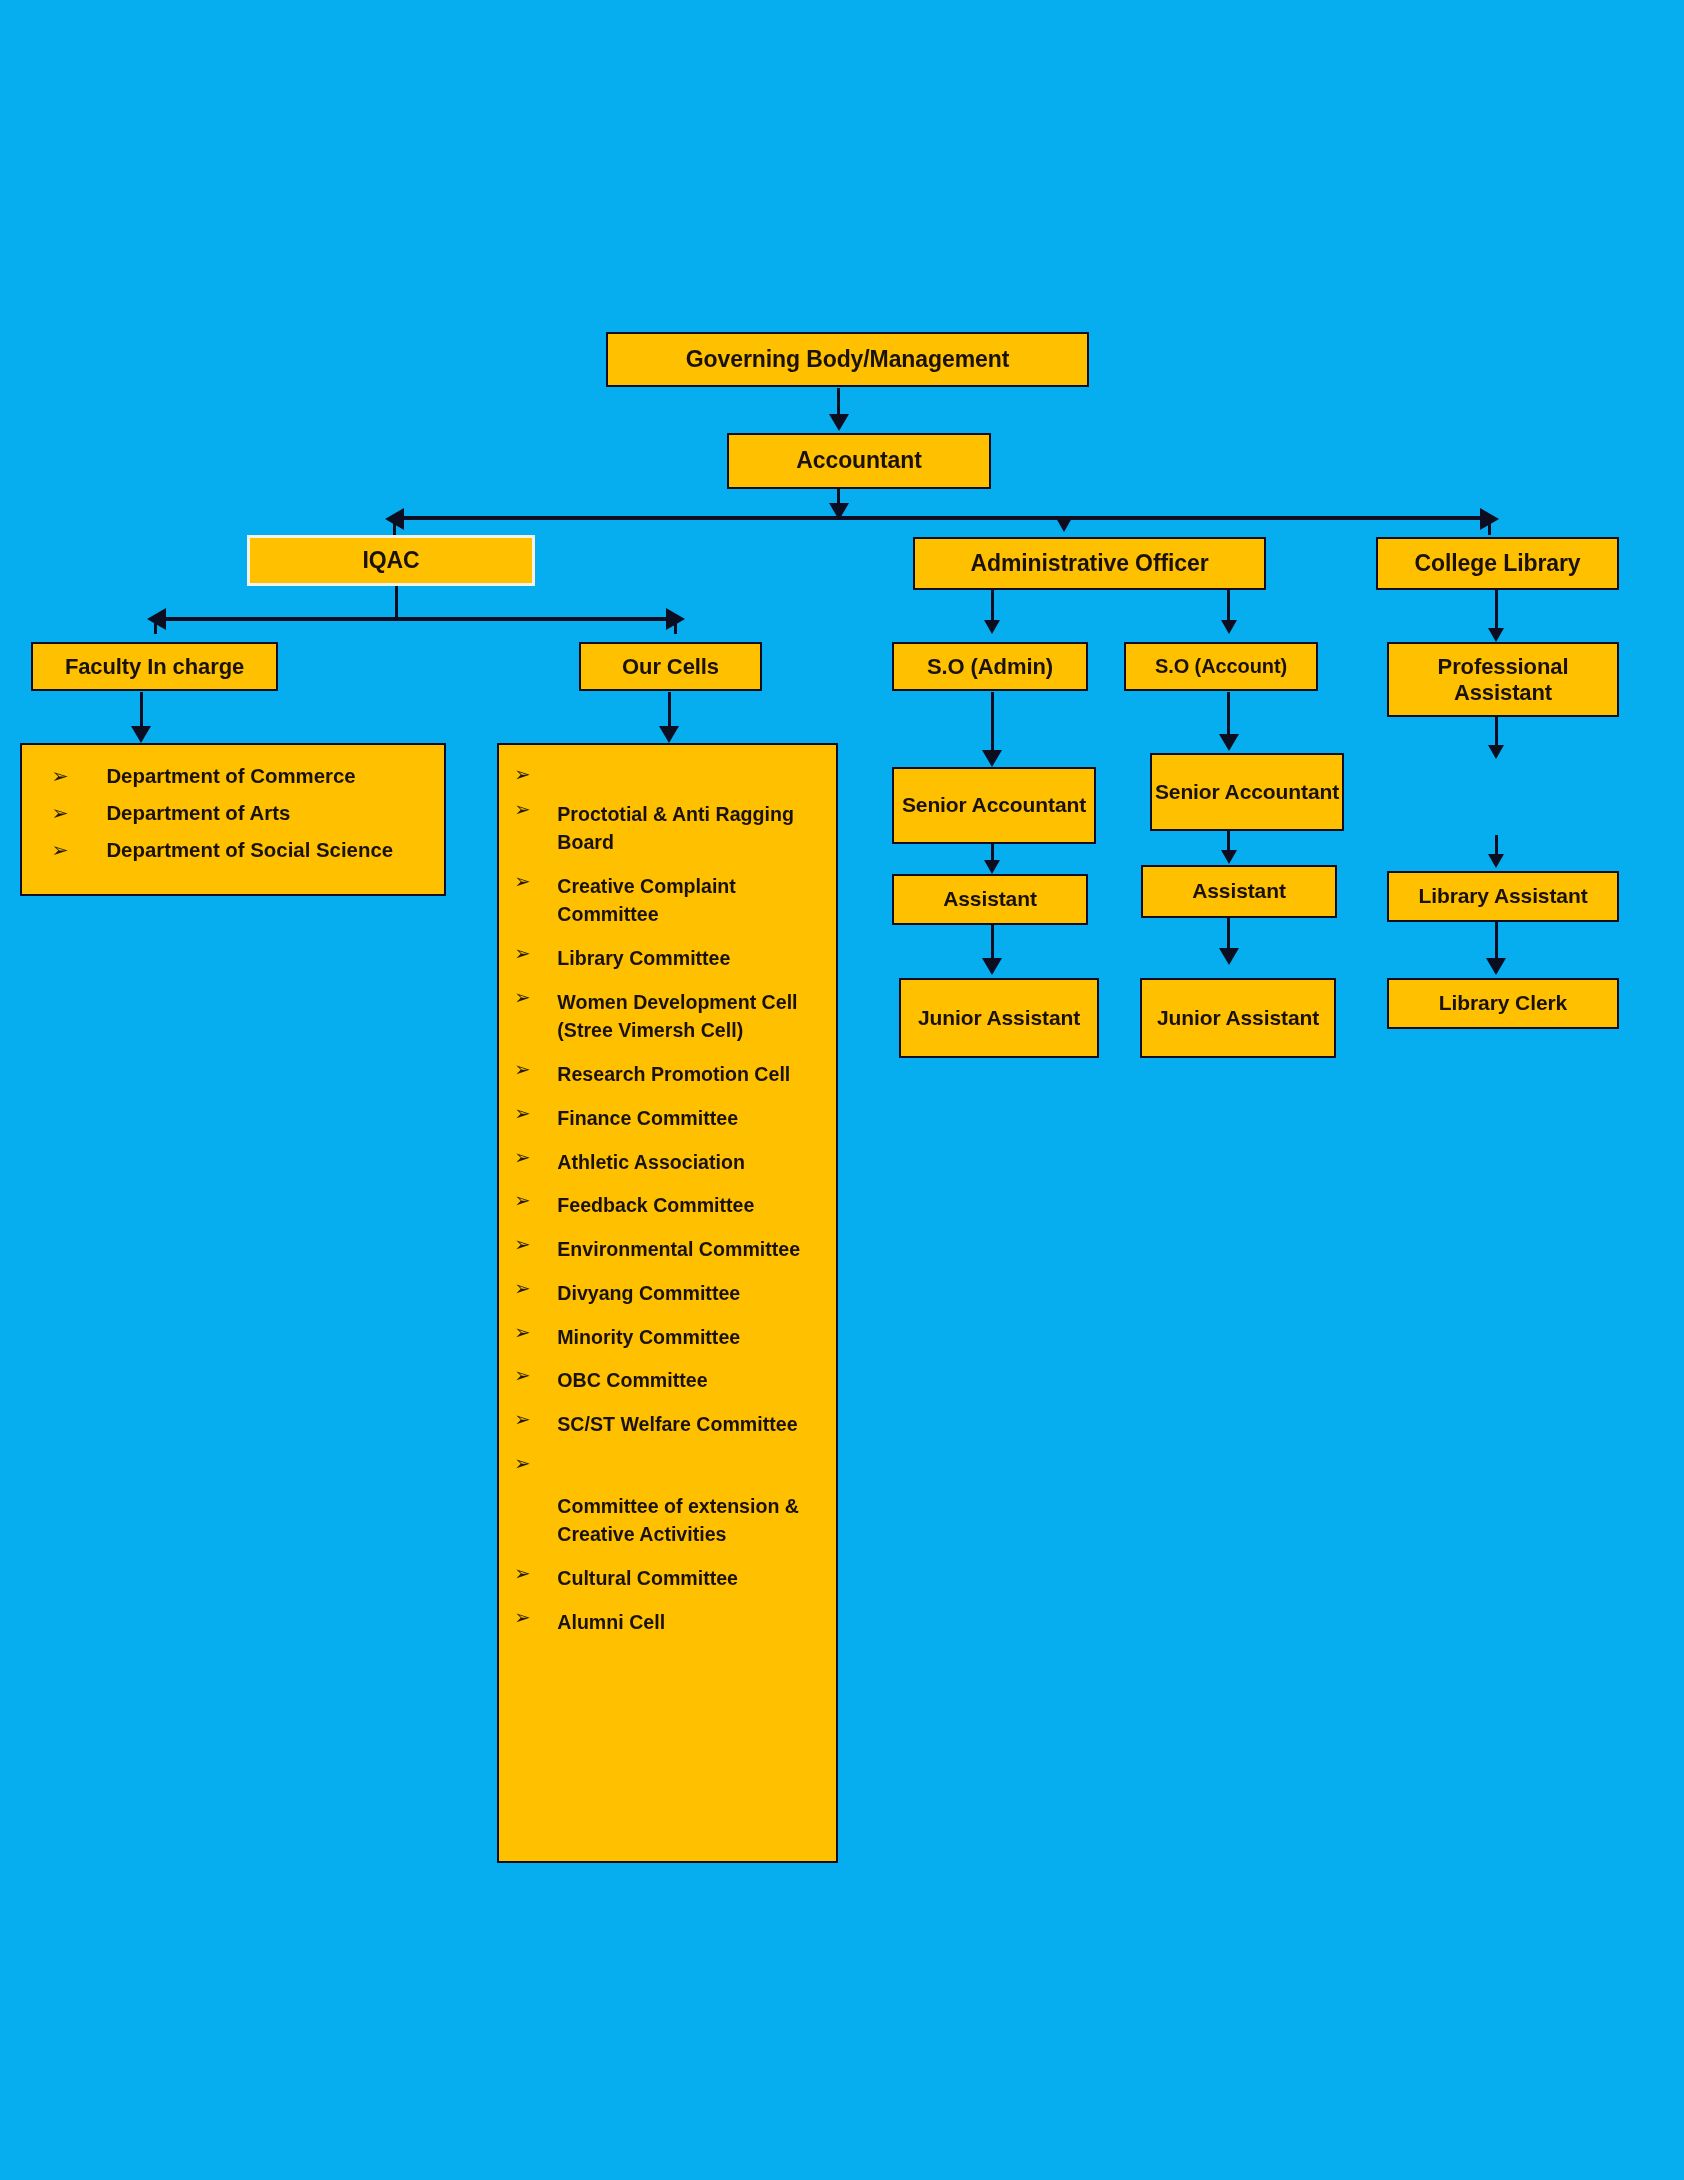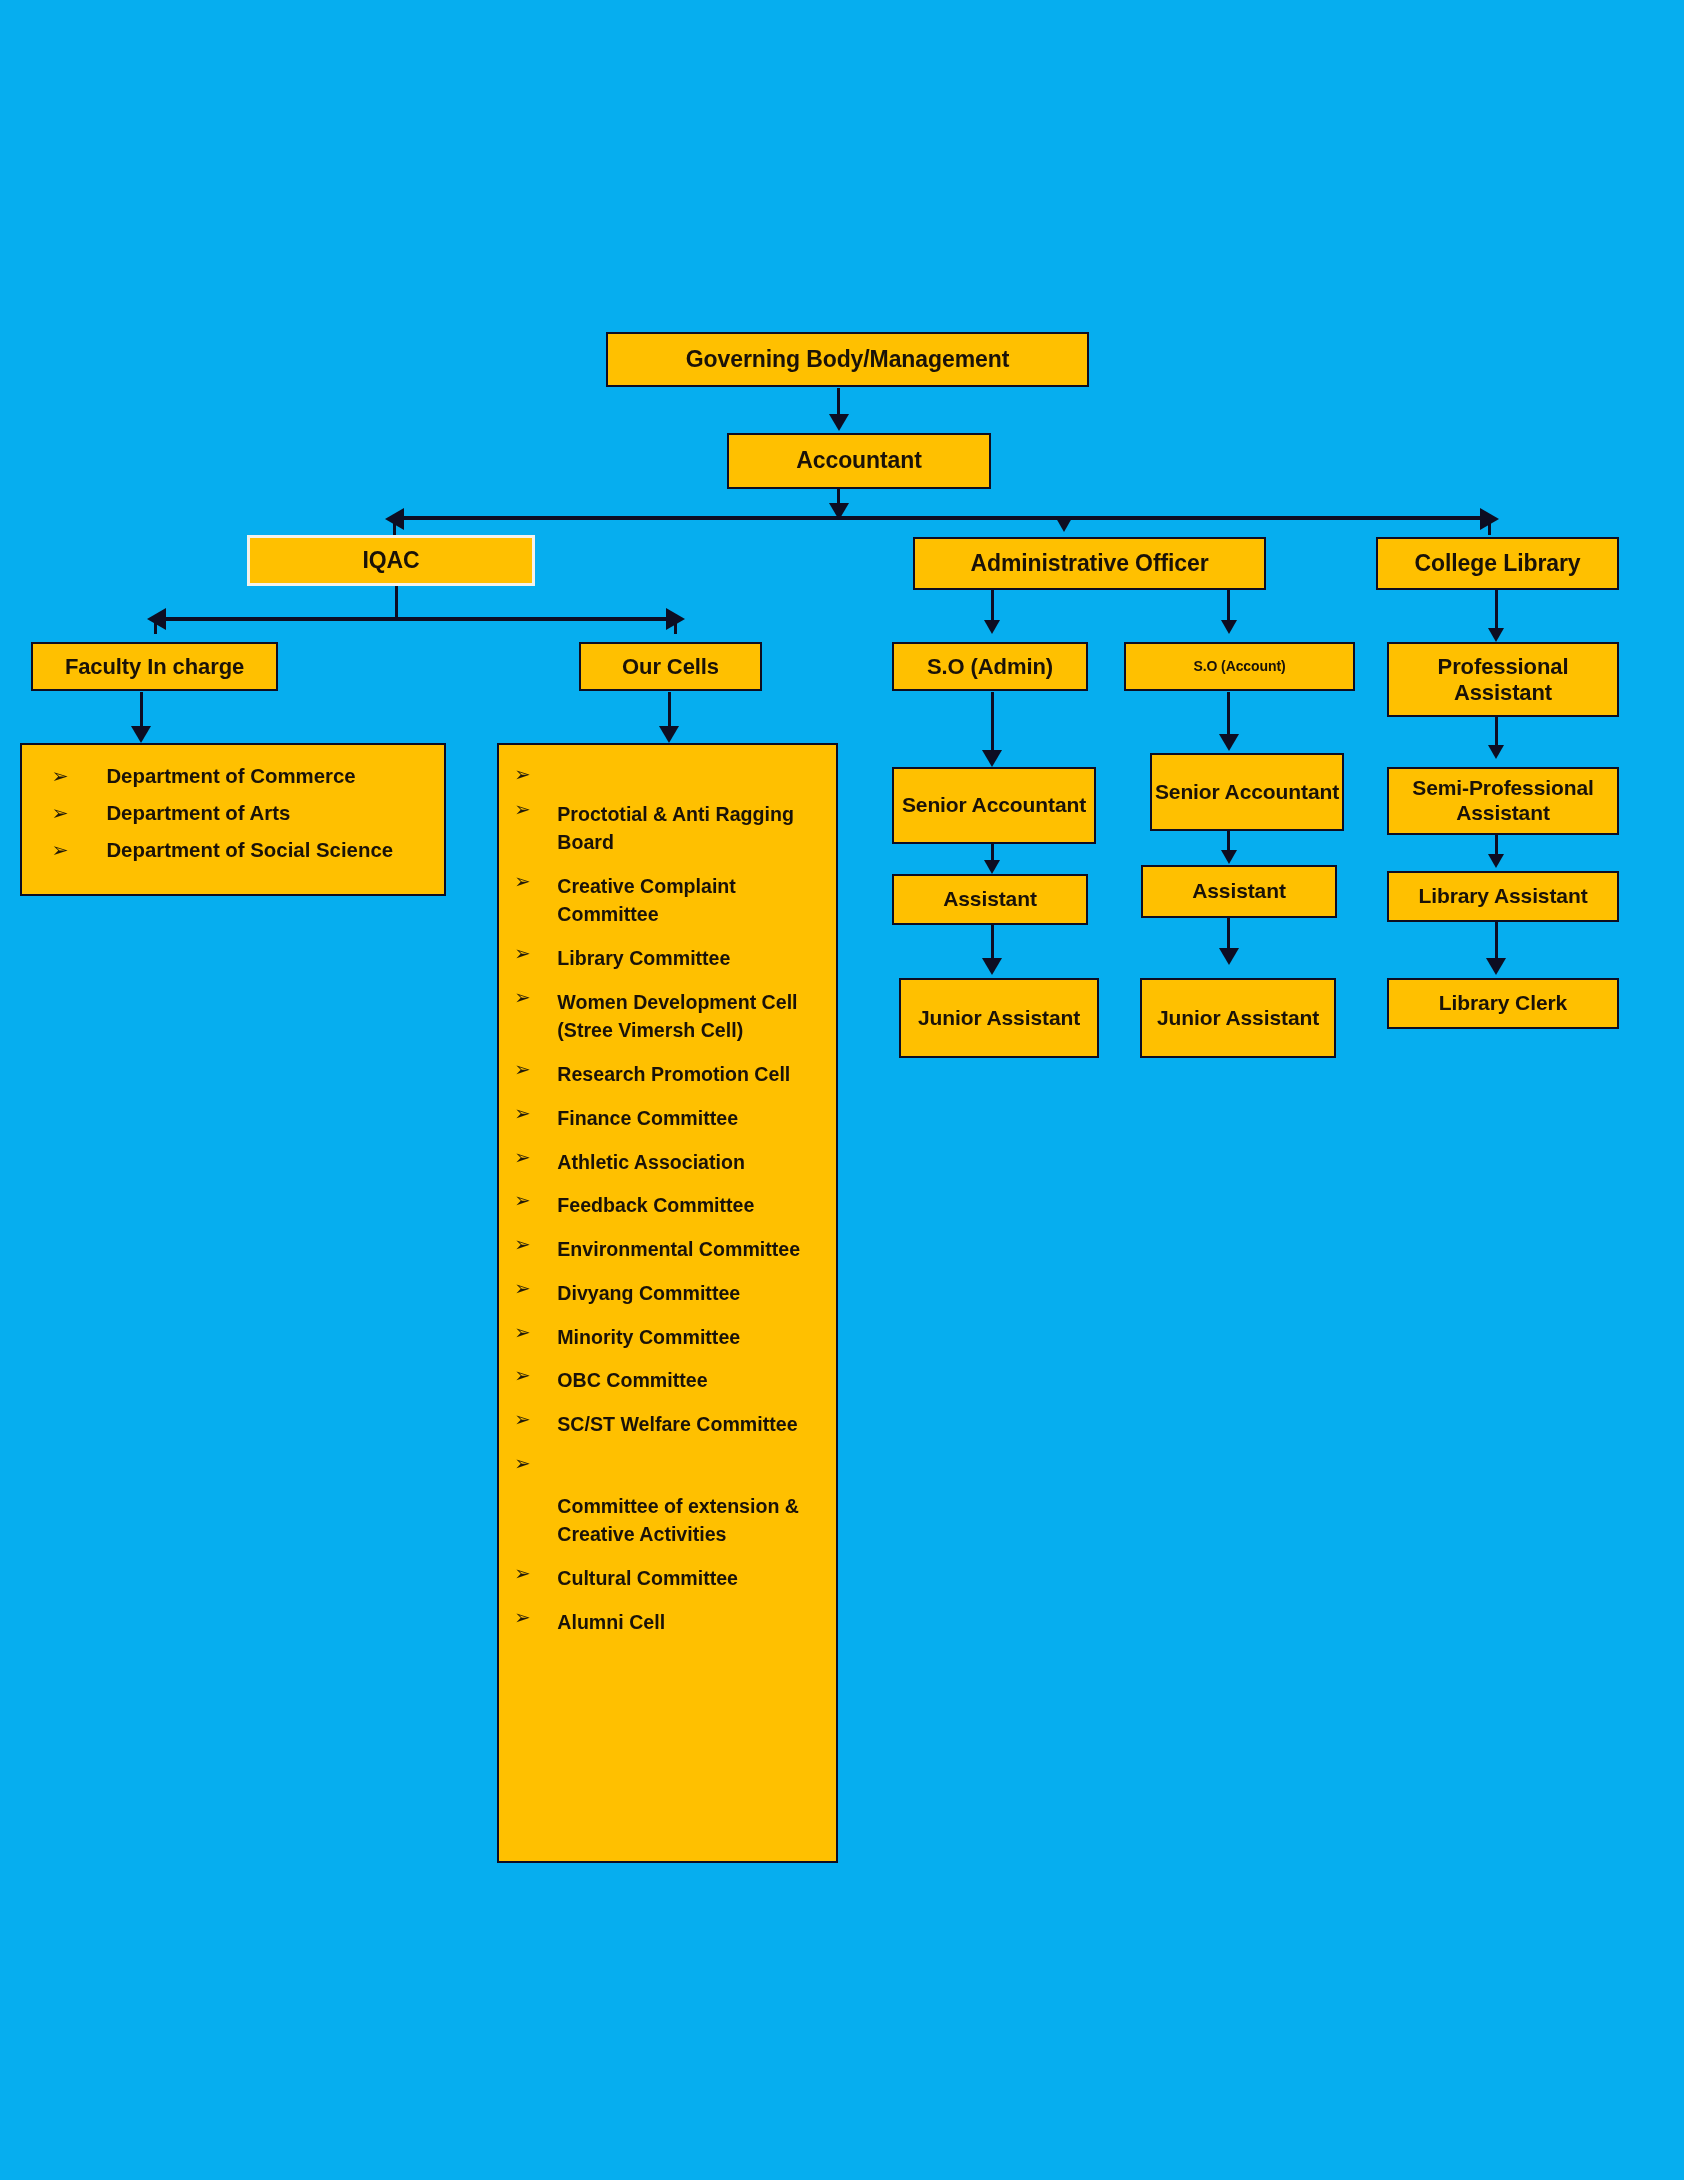--- a/index.html
+++ b/index.html
@@ -152,21 +152,21 @@
   </div>
 
   <div class="node" style="left:579px; top:642px; width:183px; height:49px; font-size:22px;">
     <span>Our Cells</span>
   </div>
 
   <div class="node" style="left:892px; top:642px; width:196px; height:49px; font-size:22px;">
     <span>S.O (Admin)</span>
   </div>
 
-  <div class="node" style="left:1124px; top:642px; width:231px; height:49px; font-size:14px;">
+  <div class="node" style="left:1124px; top:642px; width:194px; height:49px; font-size:20px;">
     <span>S.O (Account)</span>
   </div>
 
   <div class="node" style="left:1387px; top:642px; width:232px; height:75px; font-size:22px;">
     <span>Professional Assistant</span>
   </div>
 
   <div class="vline" style="left:140px; top:692px; height:43px;"></div>
   <div class="arrow-down" style="left:131px; top:726px;"></div>
 
@@ -296,23 +296,20 @@
   <div class="node" style="left:1141px; top:865px; width:196px; height:53px; font-size:21px;">
     <span>Assistant</span>
   </div>
   <div class="vline" style="left:1227px; top:918px; height:37px;"></div>
   <div class="arrow-down" style="left:1219px; top:948px;"></div>
 
   <div class="node" style="left:1140px; top:978px; width:196px; height:80px; font-size:21px;">
     <span>Junior Assistant</span>
   </div>
 
-  <div class="node" style="left:1387px; top:767px; width:232px; height:68px; font-size:21px;">
-    <span>Semi-Professional Assistant</span>
-  </div>
   <div class="vline" style="left:1495px; top:835px; height:24px;"></div>
   <div class="arrow-down small" style="left:1488px; top:854px;"></div>
 
   <div class="node" style="left:1387px; top:871px; width:232px; height:51px; font-size:21px;">
     <span>Library Assistant</span>
   </div>
   <div class="vline" style="left:1495px; top:922px; height:44px;"></div>
   <div class="arrow-down" style="left:1486px; top:958px;"></div>
 
   <div class="node" style="left:1387px; top:978px; width:232px; height:51px; font-size:21px;">

